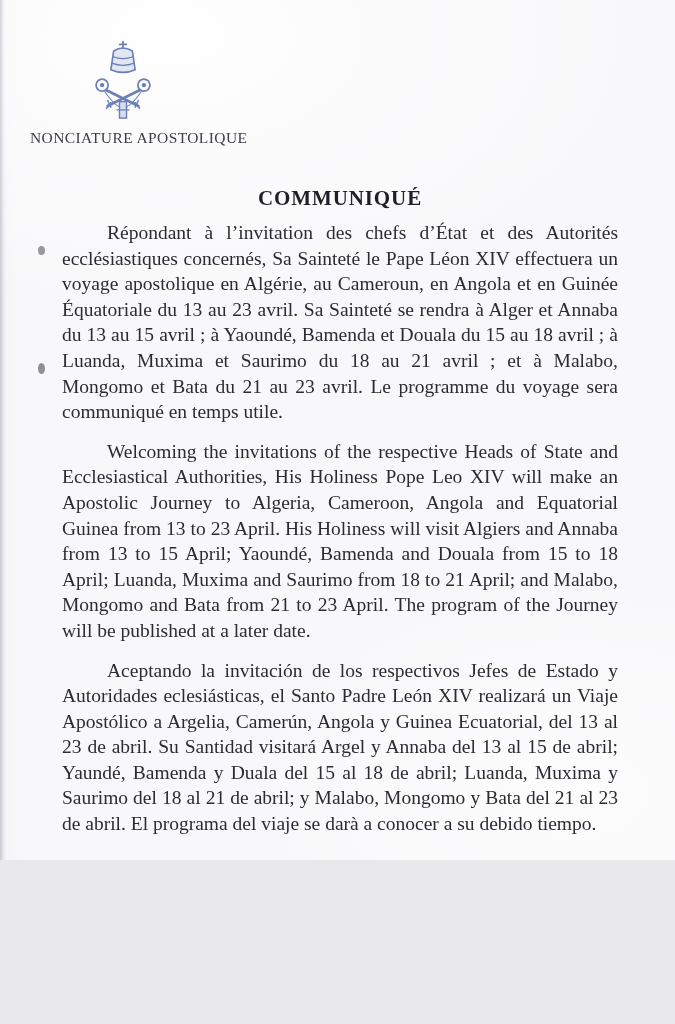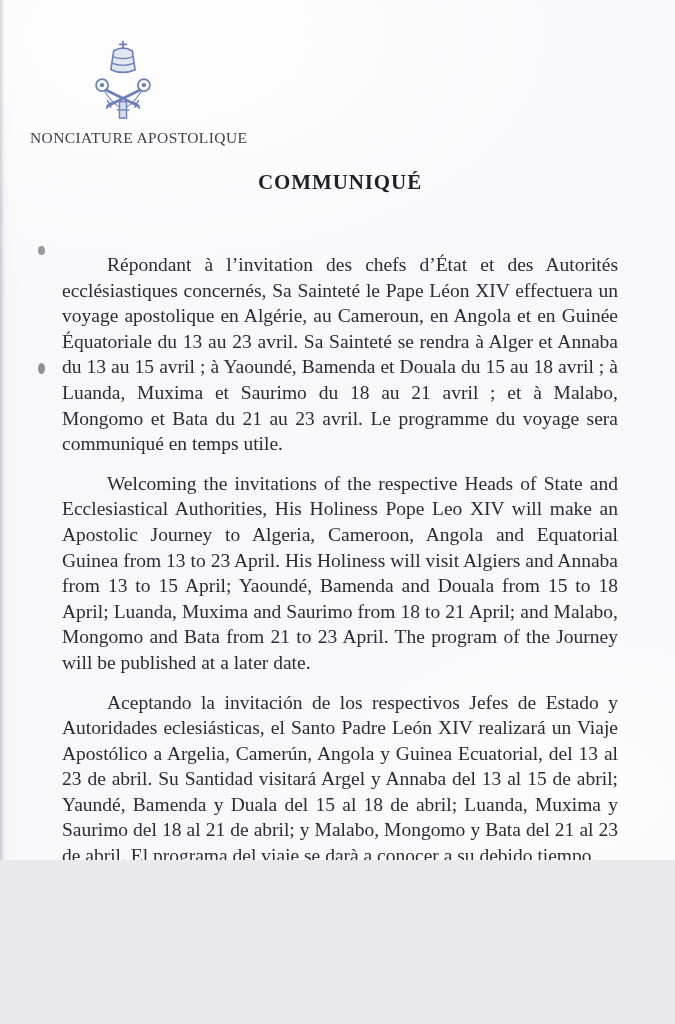--- a/index.html
+++ b/index.html
@@ -11,24 +11,24 @@
       linear-gradient(90deg, #e3e3e8 0px, #f6f6f9 7px, #f8f8fa 20px),
       #f8f8fa;
     font-family:"Liberation Serif","DejaVu Serif",serif;
   }
   .crest{position:absolute;left:86px;top:40px;width:74px;height:88px;color:#6b80b8;}
   .letterhead-text{
     position:absolute;left:30px;top:129px;
     font-size:15.5px;letter-spacing:.4px;color:#3d3d47;font-weight:500;
   }
   .doc-title{
-    position:absolute;left:62px;top:170px;width:556px;
+    position:absolute;left:62px;top:186px;width:556px;
     text-align:center;font-weight:bold;font-size:21px;letter-spacing:.9px;color:#1f1f27;
   }
-  .body-text{position:absolute;left:62px;top:214px;width:556px;color:#2b2b33;margin-top:32px;}
+  .body-text{position:absolute;left:62px;top:214px;width:556px;color:#2b2b33;}
   .body-text p{
     margin:0 0 14px 0;
     font-size:19.5px;line-height:25.6px;
     text-align:justify;text-indent:45px;
   }
   .body-text p:first-child{margin-top:6px;}
   .stamp{position:absolute;left:448px;top:868px;width:124px;height:156px;}
   .crease{
     position:absolute;left:55px;right:0;top:964px;height:2px;
     background:linear-gradient(90deg,

